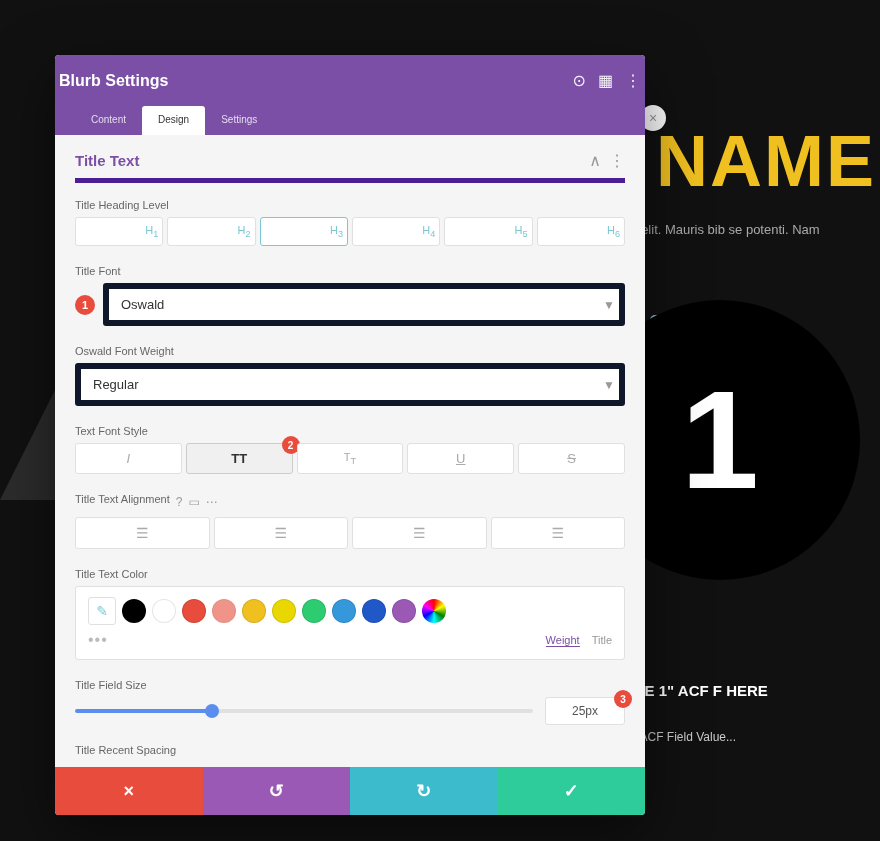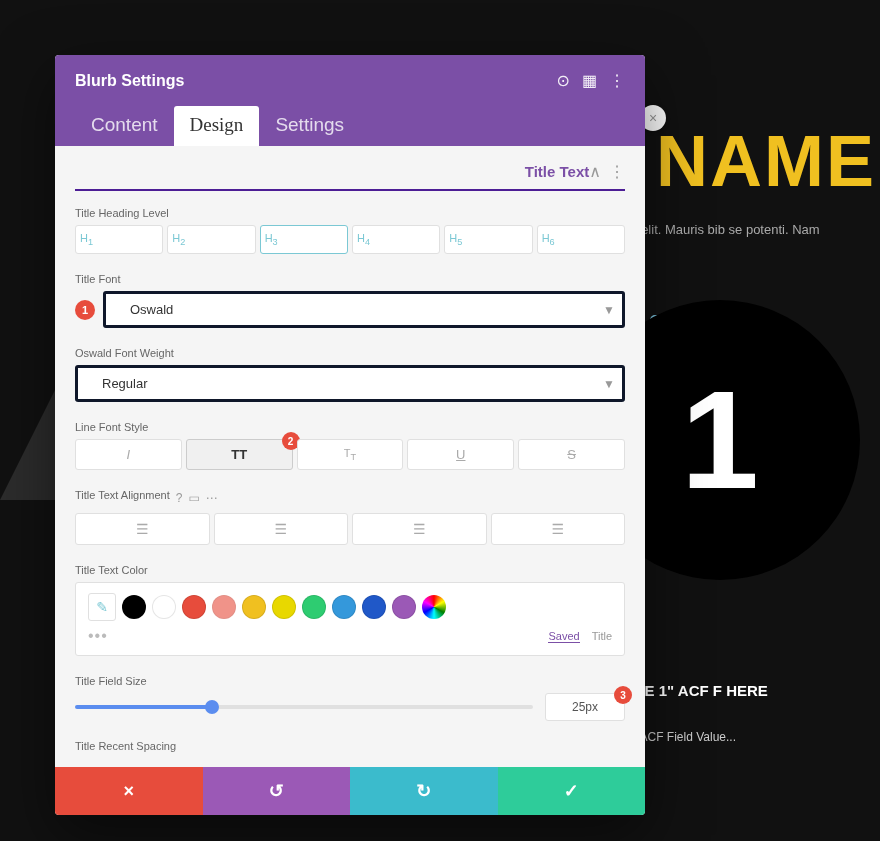--- a/index.html
+++ b/index.html
@@ -113,21 +113,21 @@
       border-radius: 4px;
       box-shadow: 0 20px 60px rgba(0,0,0,0.5);
       overflow: hidden;
       display: flex;
       flex-direction: column;
     }
 
     
     .modal-header {
       background: #7b4fa6;
-      padding: 16px 20px;
+      padding: 16px 4px;
       display: flex;
       align-items: center;
       justify-content: space-between;
     }
 
     .modal-title {
       color: #fff;
       font-size: 16px;
       font-weight: 600;
     }
@@ -148,49 +148,48 @@
     
     .modal-tabs {
       background: #7b4fa6;
       display: flex;
       padding: 0 20px;
     }
 
     .tab {
       padding: 8px 16px;
       color: rgba(255,255,255,0.8);
-      font-size: 19px;
+      font-size: 10px;
       cursor: pointer;
       border-bottom: 2px solid transparent;
     }
 
     .tab.active {
       background: #fff;
       color: #333;
       border-radius: 3px 3px 0 0;
       font-weight: 500;
-      font-family: Liberation Serif, serif;
     }
 
     
     .modal-body {
       flex: 1;
       overflow-y: auto;
       padding: 16px 20px;
       background: #f5f5f5;
     }
 
     
     .section-header {
       display: flex;
       align-items: center;
-      justify-content: flex-end;
+      justify-content: space-between;
       margin-bottom: 16px;
       padding-bottom: 8px;
-      border-bottom: 2px solid #4c1d95;
+      border-bottom: 5px solid #4c1d95;
     }
 
     .section-title {
       color: #7b4fa6;
       font-size: 15px;
       font-weight: 600;
     }
 
     .section-header-icons {
       display: flex;
@@ -216,21 +215,21 @@
       display: flex;
       gap: 4px;
     }
 
     .heading-btn {
       flex: 1;
       padding: 6px 4px;
       background: #fff;
       border: 1px solid #e0e0e0;
       border-radius: 3px;
-      text-align: left;
+      text-align: right;
       font-size: 11px;
       color: #7bc8d4;
       cursor: pointer;
     }
 
     .heading-btn.active {
       border-color: #7bc8d4;
       color: #7bc8d4;
       font-weight: 400;
     }
@@ -252,23 +251,23 @@
       font-weight: 700;
       display: flex;
       align-items: center;
       justify-content: center;
       margin-right: 8px;
       flex-shrink: 0;
     }
 
     .form-select {
       flex: 1;
-      padding: 8px 24px;
-      background: #fff;
-      border: 3px solid #0f172a;
+      padding: 8px 12px;
+      background: #fff;
+      border: 6px solid #0f172a;
       border-radius: 3px;
       font-size: 13px;
       color: #333;
       cursor: pointer;
       appearance: none;
       -webkit-appearance: none;
     }
 
     .select-arrow {
       position: absolute;
@@ -592,21 +591,21 @@
           <option>Regular</option>
           <option>Bold</option>
           <option>Light</option>
           <option>Medium</option>
         </select>
         <span class="select-arrow">▼</span>
       </div>
     </div>
 
     <div class="form-row">
-      <div class="form-label">Line Font Style</div>
+      <div class="form-label">Text Font Style</div>
       <div style="display:flex; align-items:center; gap:6px;">
         <div class="style-buttons" style="flex:1;">
           <div class="style-btn"><em>I</em></div>
           <div class="style-btn active" style="position:relative;">
             <strong>TT</strong>
             <div class="badge-red">2</div>
           </div>
           <div class="style-btn" style="font-size:11px;">T<sub>T</sub></div>
           <div class="style-btn"><u>U</u></div>
           <div class="style-btn"><s>S</s></div>
@@ -642,21 +641,21 @@
           <div class="color-swatch" style="background:#e8d800;"></div>
           <div class="color-swatch" style="background:#2ecc71;"></div>
           <div class="color-swatch" style="background:#3498db;"></div>
           <div class="color-swatch" style="background:#2058c8;"></div>
           <div class="color-swatch" style="background:#9b59b6;"></div>
           <div class="color-gradient"></div>
         </div>
         <div style="display:flex; align-items:center; justify-content:space-between;">
           <span class="color-dots">•••</span>
           <div class="color-tabs">
-            <span class="color-tab active">Saved</span>
+            <span class="color-tab active">Weight</span>
             <span class="color-tab">Title</span>
           </div>
         </div>
       </div>
     </div>
 
     <div class="form-row">
       <div class="form-label">Title Field Size</div>
       <div class="slider-row">
         <div class="slider-container">

